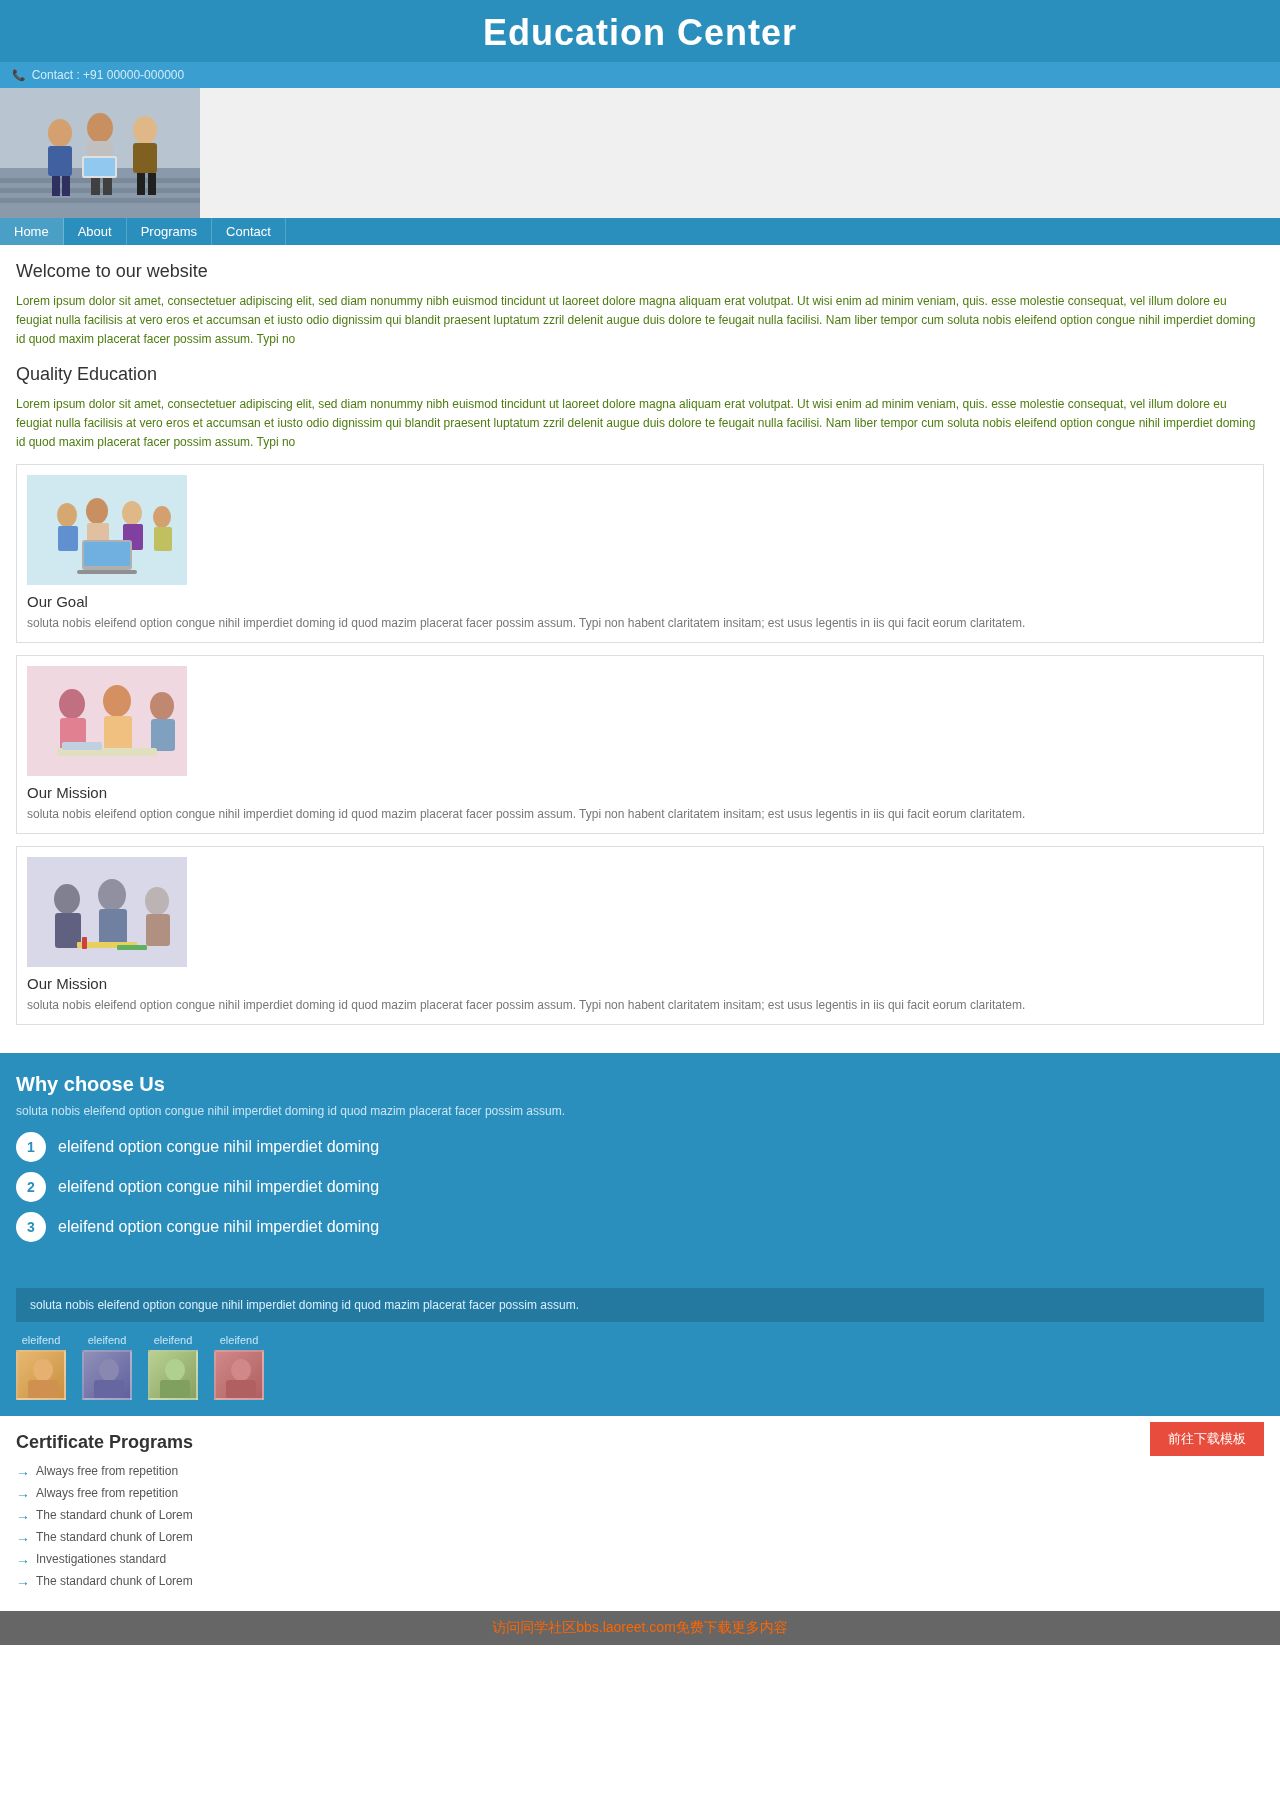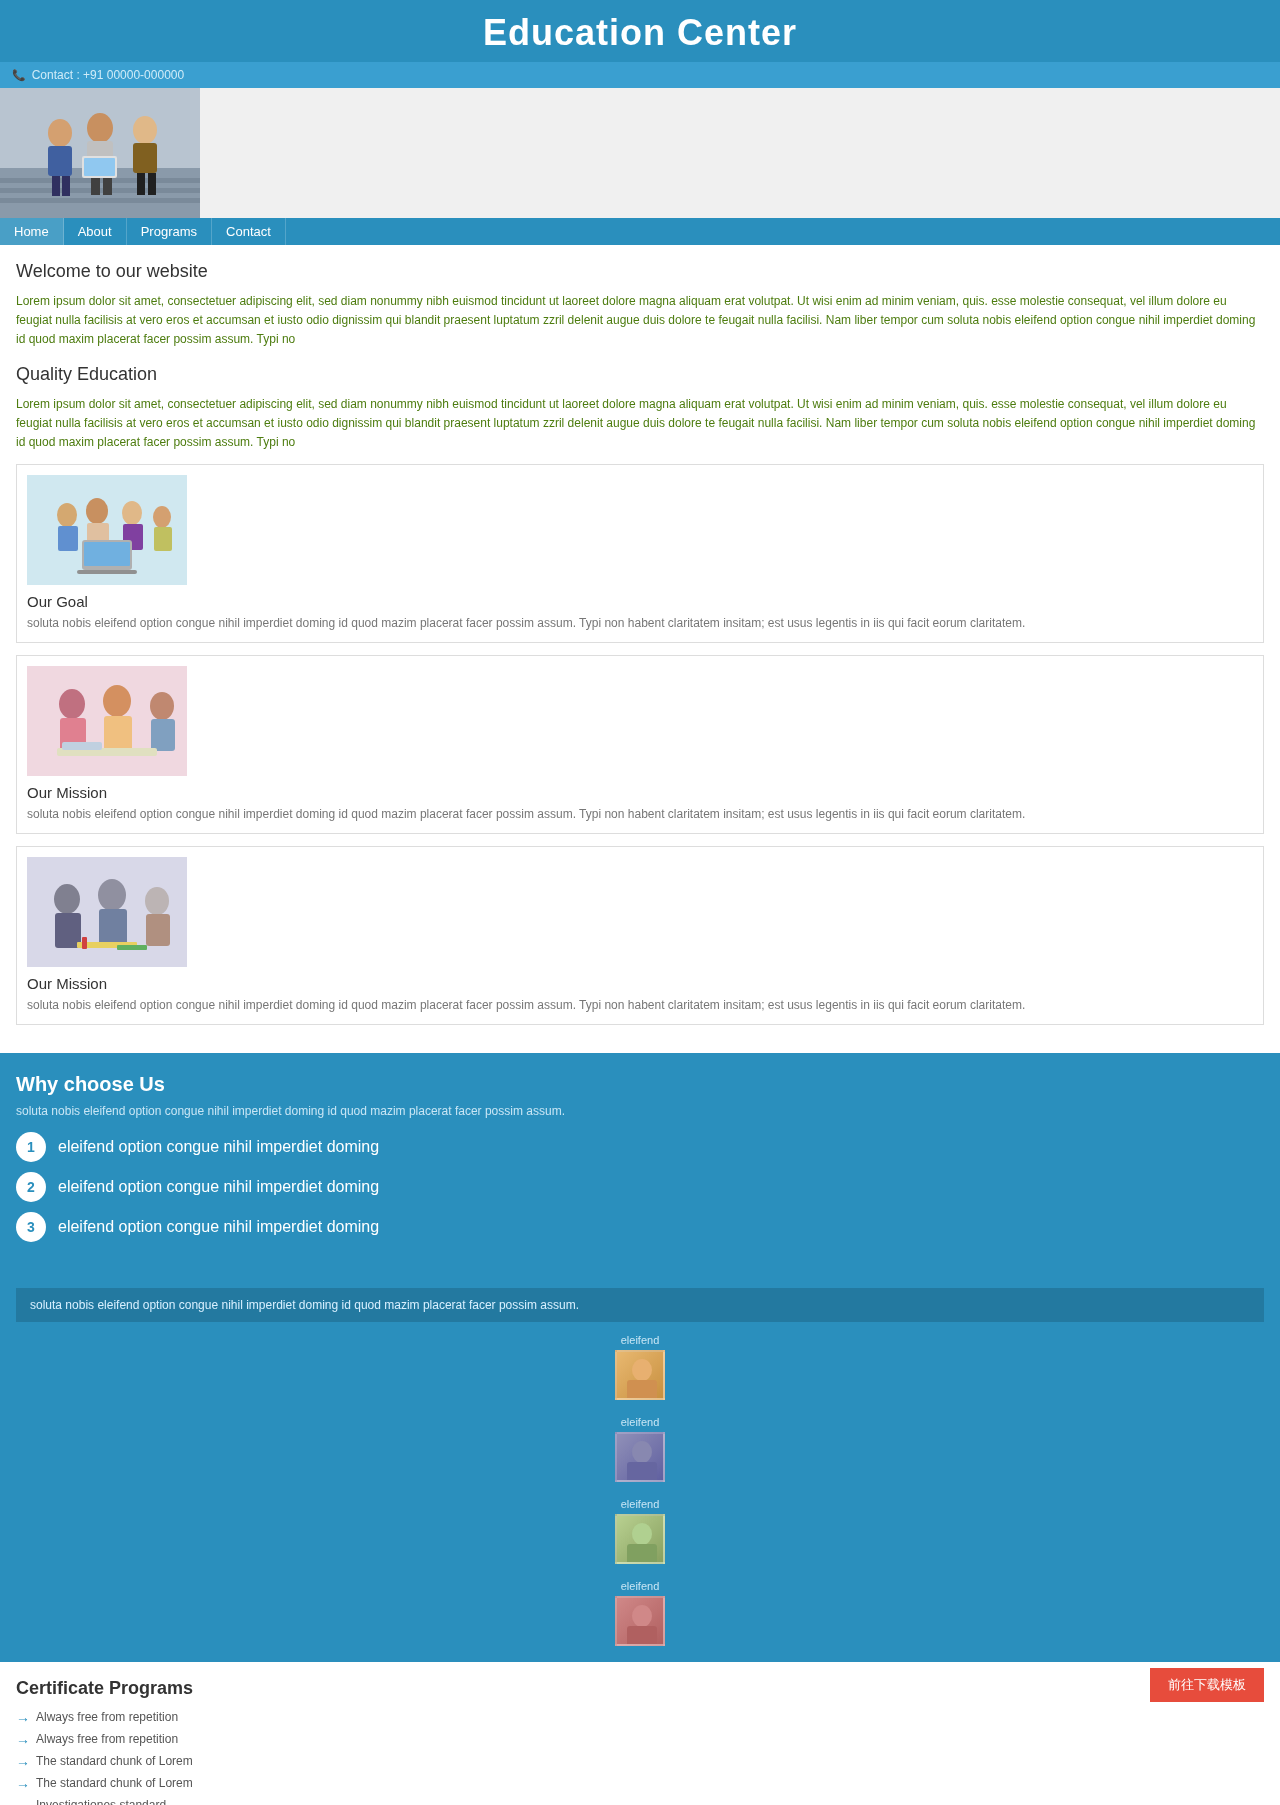--- a/index.html
+++ b/index.html
@@ -44,21 +44,21 @@
     .why-section h2 { color: #fff; font-size: 20px; font-weight: bold; margin-bottom: 8px; }
     .why-section .why-subtitle { color: #c8e6f5; font-size: 12px; margin-bottom: 14px; }
     .why-item { display: flex; align-items: center; gap: 12px; margin-bottom: 10px; }
     .why-number { background: #fff; color: #2a8fbd; width: 30px; height: 30px; border-radius: 50%; display: flex; align-items: center; justify-content: center; font-weight: bold; font-size: 14px; flex-shrink: 0; }
     .why-text { color: #fff; font-size: 16px; }
 
     
     .testimonials-section { background: #2a8fbd; padding: 16px; }
     .testimonials-section h2 { color: #fff; font-size: 20px; font-weight: bold; margin-bottom: 10px; }
     .testimonial-quote { background: rgba(0,0,0,0.15); padding: 10px 14px; color: #d8f0ff; font-size: 12px; margin-bottom: 12px; }
-    .testimonial-avatars { display: flex; gap: 16px; align-items: center; flex-direction: column; }
+    .testimonial-avatars { display: flex; gap: 16px; align-items: center; }
     .avatar-item { display: flex; flex-direction: column; align-items: center; gap: 4px; }
     .avatar-label { color: #c8e6f5; font-size: 11px; }
     .avatar-img { width: 50px; height: 50px; background: #ccc; border: 2px solid rgba(255,255,255,0.3); overflow: hidden; }
     .avatar-1 { background: linear-gradient(135deg, #e8b870 0%, #c89040 100%); }
     .avatar-2 { background: linear-gradient(135deg, #9090b8 0%, #6060a0 100%); }
     .avatar-3 { background: linear-gradient(135deg, #b8d090 0%, #88a060 100%); }
     .avatar-4 { background: linear-gradient(135deg, #d08888 0%, #b06060 100%); }
 
     
     .cert-section { padding: 16px; }

